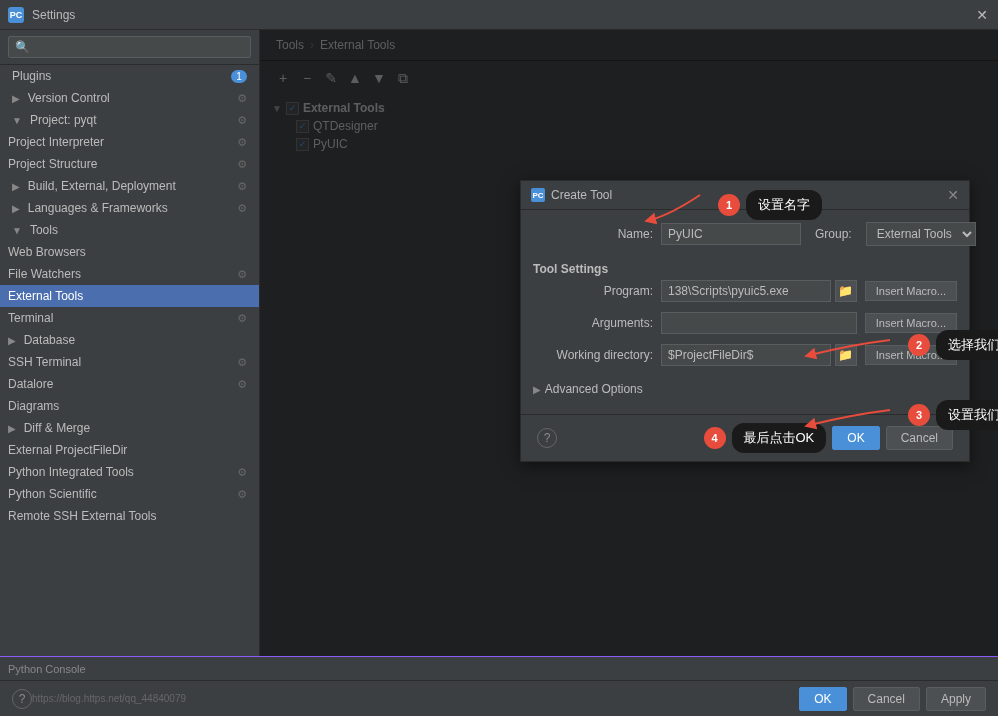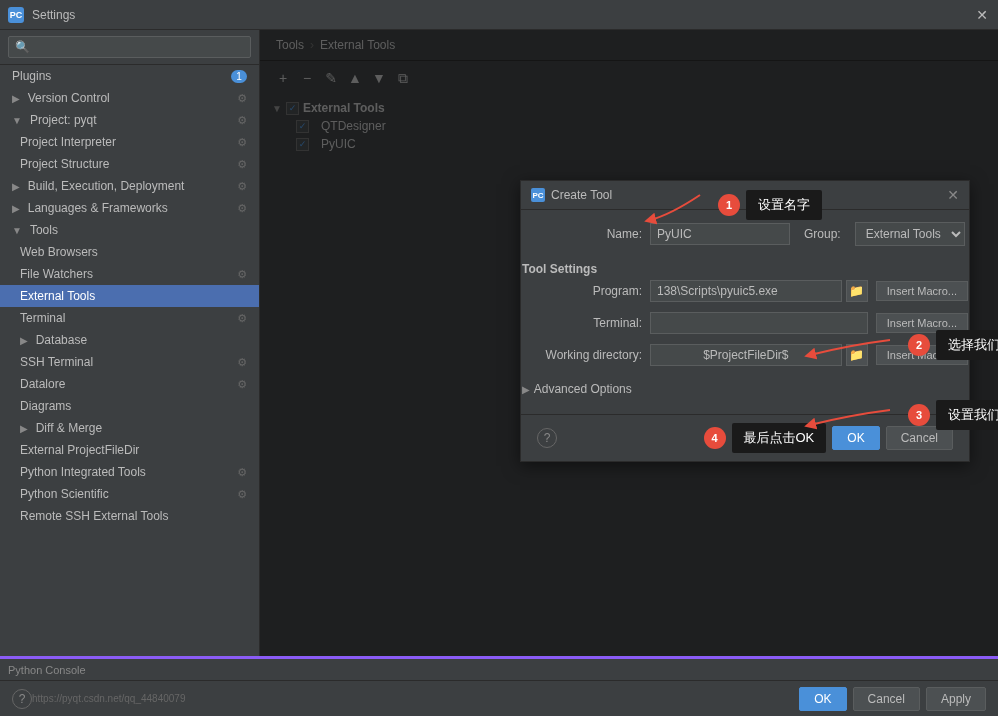--- a/index.html
+++ b/index.html
@@ -118,21 +118,21 @@
       border-radius: 8px;
       padding: 1px 5px;
       font-size: 10px;
       min-width: 16px;
       text-align: center;
     }
     .nav-item .icon-right {
       color: #666;
       font-size: 11px;
     }
-    .nav-indent1 { padding-left: 20px; }
+    .nav-indent1 { padding-left: 8px; }
 
     
     .main-panel {
       flex: 1;
       display: flex;
       flex-direction: column;
       background: #3c3f41;
       position: relative;
     }
 
@@ -185,21 +185,21 @@
       background: #45494a;
       display: flex;
       align-items: center;
       justify-content: center;
       font-size: 9px;
       color: #4a90d9;
     }
     .tree-item .arrow { font-size: 10px; color: #888; }
     .tree-item .label { color: #bbbbbb; font-weight: bold; }
     .tree-sub { padding-left: 24px; }
-    .tree-sub .tree-item .label { font-weight: normal; margin-left: 8px; }
+    .tree-sub .tree-item .label { font-weight: normal; }
 
     
     .bottom-bar {
       height: 36px;
       background: #3c3f41;
       border-top: 1px solid #2b2b2b;
       display: flex;
       align-items: center;
       justify-content: space-between;
       padding: 0 12px;
@@ -272,21 +272,21 @@
       flex: 1;
       color: #bbbbbb;
       font-size: 12px;
     }
     .dialog-close {
       color: #888;
       cursor: pointer;
       font-size: 14px;
     }
     .dialog-body {
-      padding: 12px 1px;
+      padding: 12px 12px;
     }
     .form-row {
       display: flex;
       align-items: center;
       margin-bottom: 10px;
       gap: 8px;
     }
     .form-label {
       width: 120px;
       text-align: right;
@@ -357,42 +357,42 @@
       padding: 8px 16px;
       display: flex;
       align-items: center;
       justify-content: space-between;
       border-top: 1px solid #2b2b2b;
     }
     .bubble {
       background: #1a1a1a;
       color: white;
       padding: 6px 12px;
-      border-radius: 2px;
+      border-radius: 12px;
       font-size: 13px;
       white-space: nowrap;
     }
     .step-circle {
       width: 22px;
       height: 22px;
       border-radius: 50%;
       background: #e74c3c;
       color: white;
       display: flex;
       align-items: center;
       justify-content: center;
       font-size: 11px;
       font-weight: bold;
     }
     
     
     .console-tab {
       height: 24px;
       background: #3c3f41;
-      border-top: 3px solid #8b5cf6;
+      border-top: 1px solid #8b5cf6;
       display: flex;
       align-items: center;
       padding: 0 8px;
       font-size: 11px;
       color: #888;
     }
 
     .help-icon {
       width: 20px;
       height: 20px;
@@ -450,21 +450,21 @@
         <span>Project Interpreter</span>
         <span class="icon-right">⚙</span>
       </div>
       <div class="nav-item nav-indent1">
         <span>Project Structure</span>
         <span class="icon-right">⚙</span>
       </div>
       <div class="nav-item">
         <span style="display:flex;align-items:center;gap:4px">
           <span class="arrow">▶</span>
-          <span>Build, Execution, Deployment</span>
+          <span>Build, External, Deployment</span>
         </span>
         <span class="icon-right">⚙</span>
       </div>
       <div class="nav-item">
         <span style="display:flex;align-items:center;gap:4px">
           <span class="arrow">▶</span>
           <span>Languages &amp; Frameworks</span>
         </span>
         <span class="icon-right">⚙</span>
       </div>
@@ -604,29 +604,29 @@
             <div class="form-row">
               <span class="form-label">Program:</span>
               <div class="input-with-browse">
                 <input class="form-input" type="text" value="138\Scripts\pyuic5.exe" style="flex: 1 1 0%;">
                 <button class="browse-btn">📁</button>
               </div>
               <button class="insert-macro-btn">Insert Macro...</button>
             </div>
 
             <div class="form-row">
-              <span class="form-label">Terminal:</span>
+              <span class="form-label">Arguments:</span>
               <input class="form-input" type="text" style="flex: 1 1 0%;">
               <button class="insert-macro-btn">Insert Macro...</button>
             </div>
 
             <div class="form-row">
               <span class="form-label">Working directory:</span>
               <div class="input-with-browse">
-                <input class="form-input" type="text" value="$ProjectFileDir$" style="flex: 1 1 0%; text-align: center;">
+                <input class="form-input" type="text" value="$ProjectFileDir$" style="flex: 1 1 0%;">
                 <button class="browse-btn">📁</button>
               </div>
               <button class="insert-macro-btn">Insert Macro...</button>
             </div>
 
             <div class="advanced-section">
               <span class="advanced-arrow">▶</span>
               <span>Advanced Options</span>
             </div>
           </div>
@@ -678,21 +678,21 @@
 
     </div>
   </div>
 
   <div class="console-tab">
     <span>Python Console</span>
   </div>
 
   <div class="bottom-bar">
     <div class="help-icon">?</div>
-    <span class="url-bar">https://pyqt.csdn.net/qq_44840079</span>
+    <span class="url-bar">https://blog.https.net/qq_44840079</span>
     <div class="bottom-buttons">
       <button class="btn primary">OK</button>
       <button class="btn">Cancel</button>
       <button class="btn">Apply</button>
     </div>
   </div>
 
 </div>
 
 </body></html>

